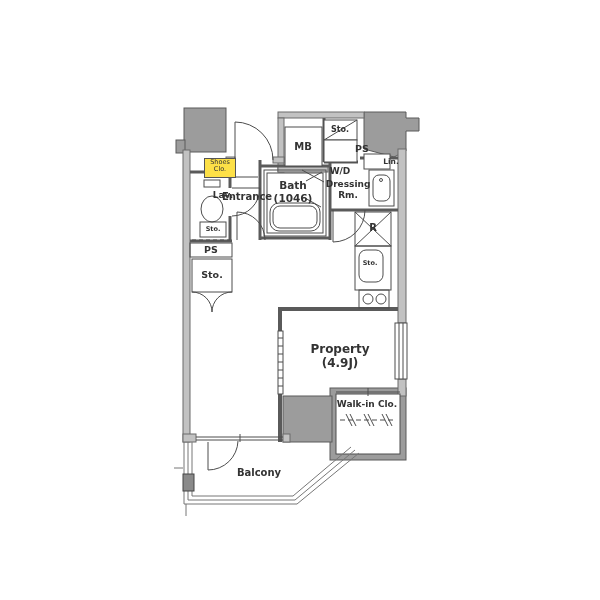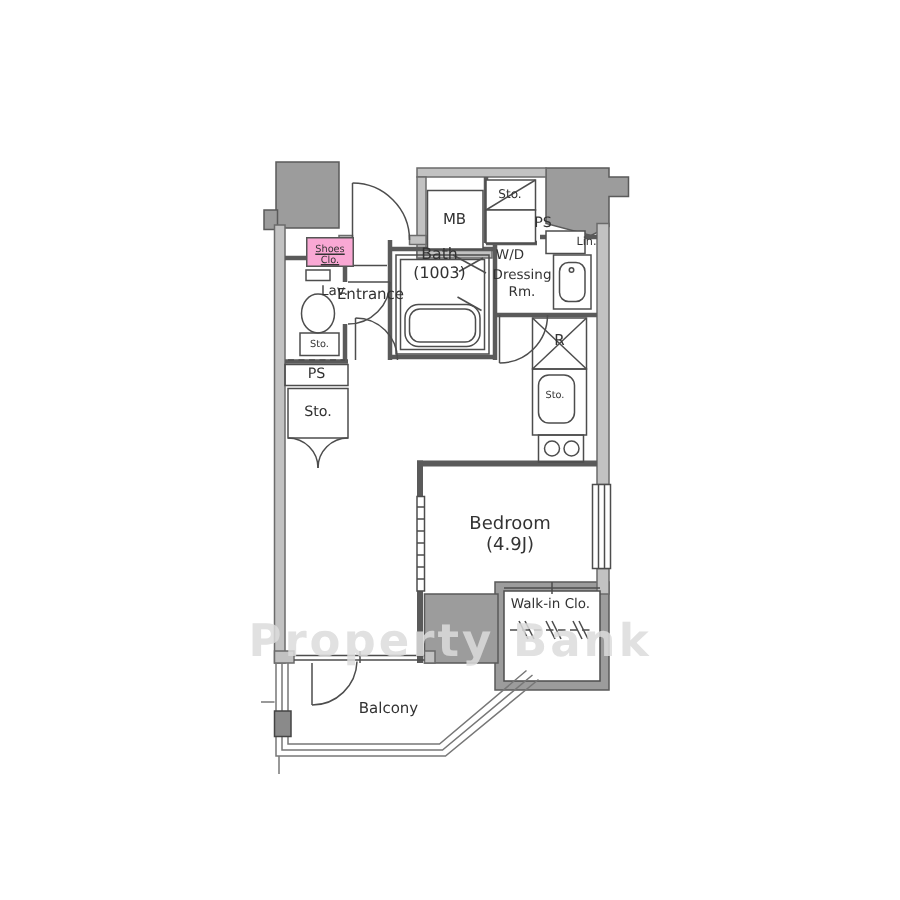--- a/index.html
+++ b/index.html
@@ -1,22 +1,22 @@
 <!DOCTYPE html>
 <html><head>
 <meta charset="utf-8">
 <style>
   html,body{margin:0;padding:0;background:#ffffff;}
   .canvas{position:relative;width:600px;height:600px;background:#ffffff;overflow:hidden;
           font-family:"DejaVu Sans","Liberation Sans",sans-serif;}
   .canvas svg{position:absolute;left:0;top:0;}
   .lbl{position:absolute;transform:translate(-50%,-50%);color:#333;text-align:center;
-       line-height:1.2;white-space:nowrap;z-index:4;}
-  .boxlbl{position:absolute;border:1px solid #555;background:#f9a8d4;color:#333;text-align:center;
-          z-index:4;display:flex;flex-direction:column;justify-content:flex-end;line-height:1.1;text-decoration:underline;}
+       line-height:1.2;white-space:nowrap;z-index:4;font-weight:bold;}
+  .boxlbl{position:absolute;border:1px solid #555;background:#fde047;color:#333;text-align:center;
+          z-index:4;display:flex;flex-direction:column;justify-content:flex-start;line-height:1.1;}
   .watermark{position:absolute;transform:translate(-50%,-50%);font-weight:bold;
              letter-spacing:2px;opacity:0.85;z-index:3;white-space:nowrap;}
 </style>
 </head>
 <body>
 
 <div class="canvas">
 
   <svg width="600" height="600" viewBox="0 0 600 600">
 
@@ -171,45 +171,44 @@
       <path d="M188,442 L188,500 L295,500 L355,450"></path>
       <path d="M192,442 L192,496 L293,496 L351,447"></path>
       <line x1="174" y1="468" x2="183" y2="468"></line>
       <line x1="186" y1="504" x2="186" y2="516"></line>
       <rect x="183" y="474" width="11" height="17" fill="#8a8a8a" stroke="#444444"></rect>
     </g>
 
     <line x1="232" y1="177" x2="258" y2="177" stroke="#4d4d4d" stroke-width="1"></line>
   </svg>
 
-  <div class="watermark" style="left:300px;top:428px;font-size:30px;color:#dcdcdc;">Property Bank</div>
 
   <div class="boxlbl" style="left:204px;top:158px;width:30px;height:18px;font-size:6.5px;">
     <span>Shoes</span>
     <span>Clo.</span>
   </div>
   <div class="lbl" style="left:247px;top:169px;font-size:10px;margin-top:28px;">Entrance</div>
   <div class="lbl" style="left:303px;top:147px;font-size:10px;text-align:right;">MB</div>
   <div class="lbl" style="left:340px;top:130px;font-size:8px;">Sto.</div>
   <div class="lbl" style="left:340px;top:151px;font-size:9px;margin-top:20px;">W/D</div>
   <div class="lbl" style="left:362px;top:149px;font-size:9.5px;">PS</div>
   <div class="lbl" style="left:377px;top:161px;font-size:7.5px;margin-left:14px;">Lin.</div>
-  <div class="lbl" style="left:293px;top:176px;font-size:10.5px;">
+  <div class="lbl" style="left:293px;top:192px;font-size:10.5px;">
     <span>Bath</span><br>
-    <span>(1003)</span>
+    <span>(1046)</span>
   </div>
   <div class="lbl" style="left:348px;top:190px;font-size:9px;">
     <span>Dressing</span><br>
     <span>Rm.</span>
   </div>
   <div class="lbl" style="left:211px;top:195px;font-size:9px;padding-left:24px;">Lav.</div>
   <div class="lbl" style="left:213px;top:230px;font-size:6.5px;">Sto.</div>
   <div class="lbl" style="left:211px;top:250px;font-size:9.5px;">PS</div>
   <div class="lbl" style="left:212px;top:275px;font-size:9.5px;">Sto.</div>
   <div class="lbl" style="left:373px;top:228px;font-size:10px;">R</div>
   <div class="lbl" style="left:370px;top:264px;font-size:6.5px;">Sto.</div>
   <div class="lbl" style="left:340px;top:356px;font-size:12px;">
-    <span>Bedroom</span><br>
+    <span>Property</span><br>
     <span>(4.9J)</span>
   </div>
   <div class="lbl" style="left:367px;top:404px;font-size:9px;text-align:right;">Walk-in Clo.</div>
   <div class="lbl" style="left:237px;top:473px;font-size:10px;margin-left:22px;">Balcony</div>
 </div>
 
 </body></html>

